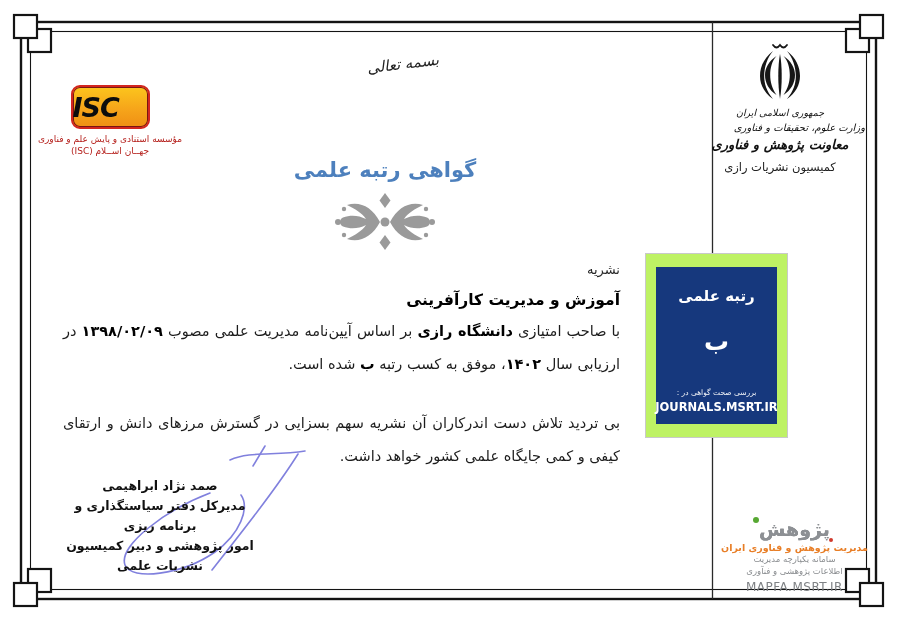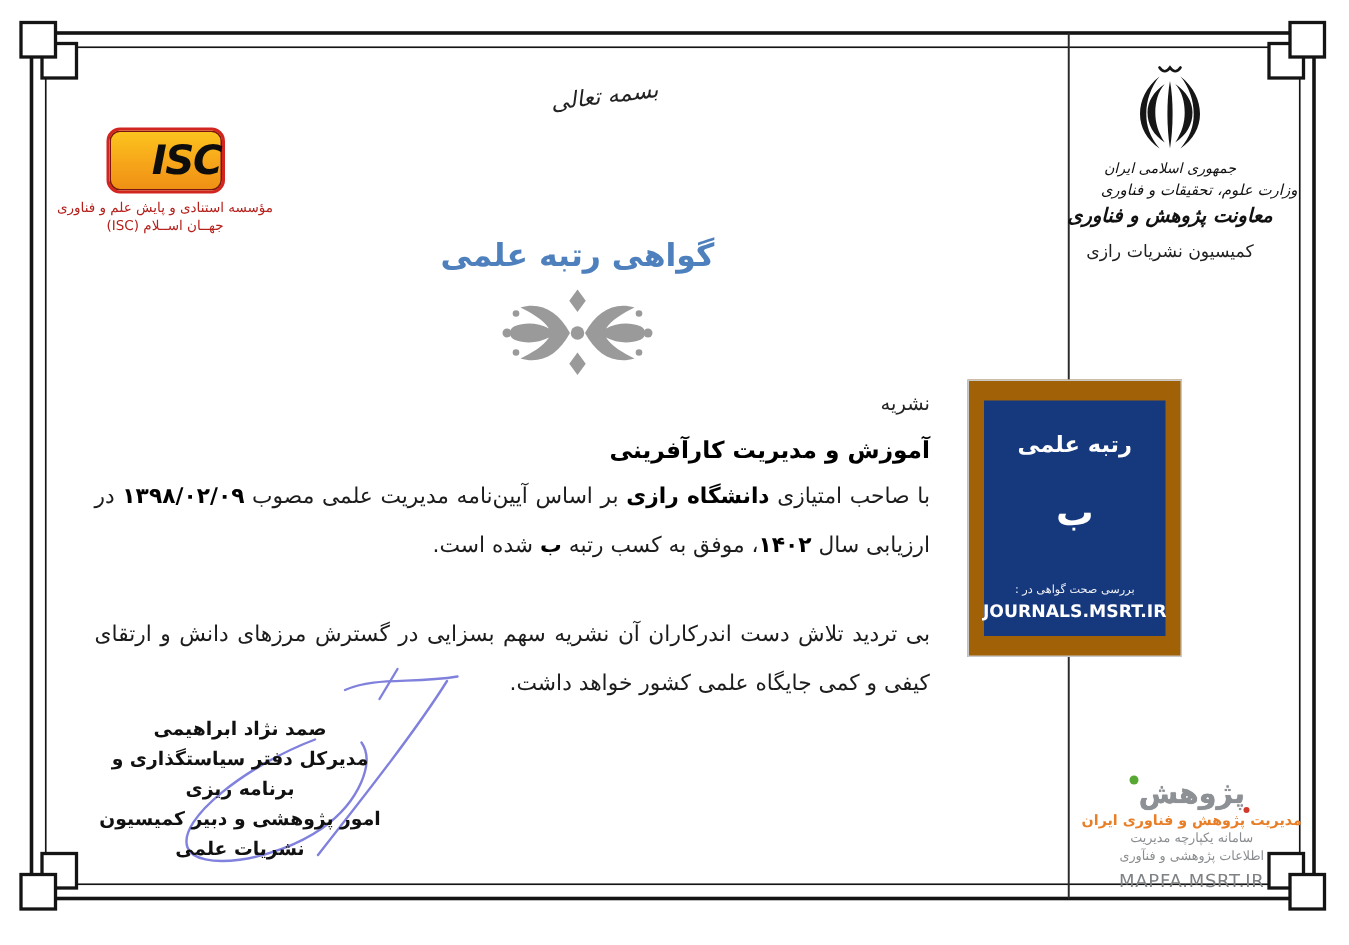--- a/index.html
+++ b/index.html
@@ -17,21 +17,21 @@
     font-style:italic;font-size:15px;color:#222;
     transform:rotate(-7deg);
   }
 
   
   .isc-block{left:35px;top:85px;width:150px;text-align:center;}
   .isc-box{
     width:75px;height:40px;margin:0 auto;border-radius:9px;
     background:linear-gradient(180deg,#fcc51d 0%,#f6a51a 55%,#ef8f14 100%);
     border:2px solid #d2251f;box-shadow:0 0 0 1px #7a1512 inset;
-    display:flex;align-items:center;justify-content:flex-end;
+    display:flex;align-items:center;justify-content:flex-start;
   }
   .isc-box span{
     font-weight:900;font-style:italic;font-size:27px;line-height:1;color:#0d0d0d;
     letter-spacing:-1px;
   }
   .isc-cap{direction:rtl;color:#b5201c;font-weight:normal;text-align:center;}
   .isc-cap1{font-size:9px;margin-top:5px;}
   .isc-cap2{font-size:9px;margin-top:2px;}
 
   
@@ -53,21 +53,21 @@
   
   .body-block{left:63px;top:262px;width:557px;direction:rtl;}
   .journal-label{font-size:13px;color:#262626;}
   .journal-name{font-size:15.5px;font-weight:bold;margin-top:14px;color:#000;}
   .para{font-size:14.5px;line-height:33px;text-align:justify;margin:6px 0 0 0;color:#1c1c1c;}
   .para b{color:#000;}
   .para2{margin-top:26px;}
 
   
   .badge-card{
-    left:645px;top:253px;width:143px;height:185px;background:#a16207;
+    left:645px;top:253px;width:143px;height:185px;background:#bef264;
     border:1px solid #c9c9c9;box-sizing:border-box;
   }
   .badge-navy{
     position:absolute;left:10px;top:13px;right:10px;bottom:13px;
     background:#16387d;color:#ffffff;display:flex;flex-direction:column;
     align-items:center;text-align:center;direction:rtl;
   }
   .badge-title{font-size:15px;font-weight:bold;margin-top:20px;}
   .badge-grade{font-size:25px;font-weight:bold;margin-top:24px;line-height:1;}
   .badge-verify{font-size:7.5px;margin-top:auto;opacity:.95;}

